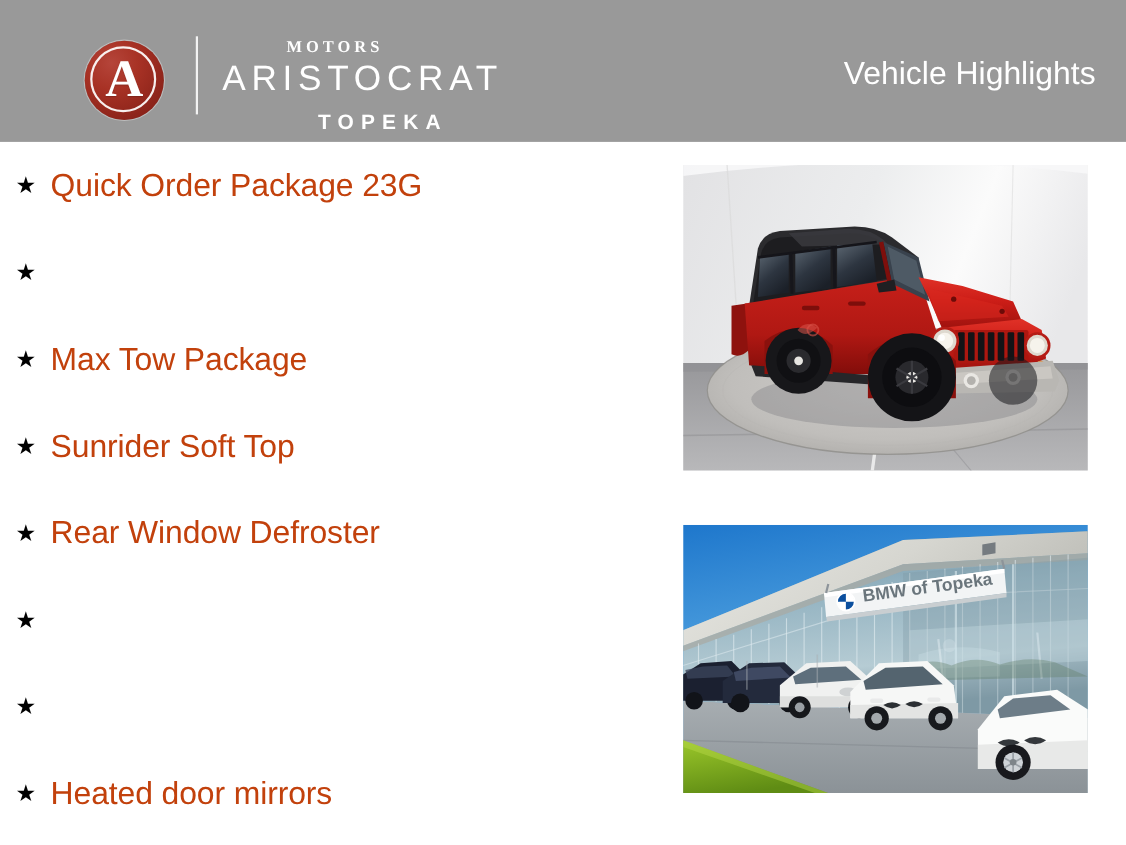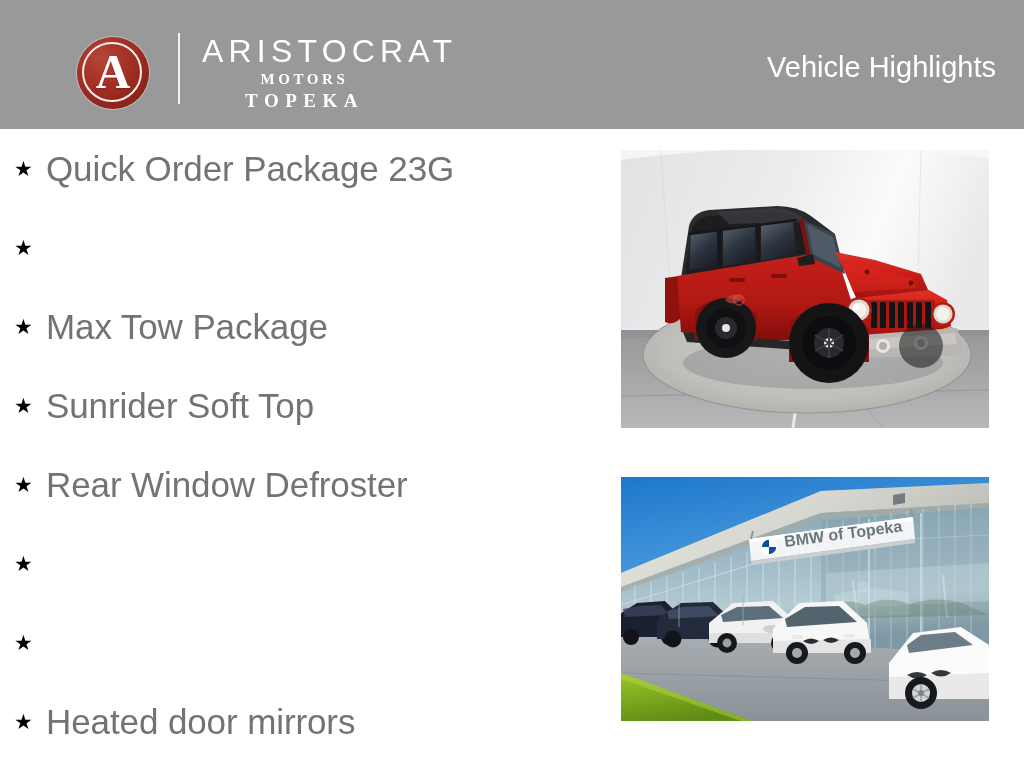--- a/index.html
+++ b/index.html
@@ -105,28 +105,28 @@
     font-size: 15px;
     font-weight: 700;
     letter-spacing: 3.6px;
     line-height: 19px;
     text-align: center;
     width: 205px;
     margin-top: 1px;
     white-space: nowrap;
   }
   #wm-tertiary {
-    font-family: Liberation Serif, serif;
+    font-family: Liberation Sans, sans-serif;
     font-size: 19px;
     font-weight: 700;
     letter-spacing: 6.5px;
     line-height: 22px;
-    text-align: center;
+    text-align: right;
     width: 205px;
-    margin-top: 1px;
+    margin-top: 12px;
     white-space: nowrap;
   }
 
   
   #header-title {
     position: absolute;
     right: 28px;
     top: 50px;
     font-family: "Liberation Sans", sans-serif;
     font-size: 29px;
@@ -159,23 +159,23 @@
     left: 14px;
     top: 50%;
     transform: translateY(-50%);
     font-size: 21px;
     line-height: 1;
     color: #000000;
     font-family: "DejaVu Sans", sans-serif;
   }
   .highlight-label {
     font-family: "Liberation Sans", sans-serif;
-    font-size: 35px;
+    font-size: 29px;
     font-weight: 400;
-    color: #737373;
+    color: #c2410c;
     line-height: 32px;
     white-space: nowrap;
     letter-spacing: -0.1px;
   }
 
   
   .photo-frame {
     position: absolute;
     overflow: hidden;
     background: #ffffff;
@@ -203,22 +203,22 @@
 
     <div id="brand-logo">
       <div id="logo-disc"></div>
       <div id="logo-ring"></div>
       <div id="logo-letter">A</div>
     </div>
 
     <div id="brand-divider"></div>
 
     <div id="brand-wordmark">
+      <div id="wm-secondary">MOTORS</div>
       <div id="wm-primary">ARISTOCRAT</div>
-      <div id="wm-secondary">MOTORS</div>
       <div id="wm-tertiary">TOPEKA</div>
     </div>
 
     <div id="header-title">Vehicle Highlights</div>
   </div>
 
   <ul id="highlights-list">
     <li class="highlight-item">
       <span class="bullet-star">★</span>
       <span class="highlight-label">Quick Order Package 23G</span>

